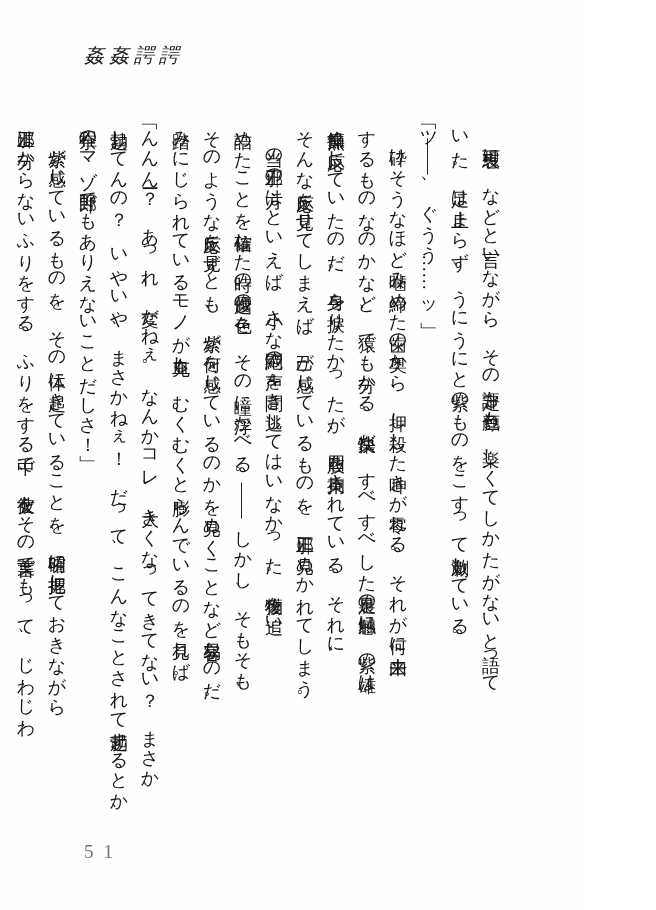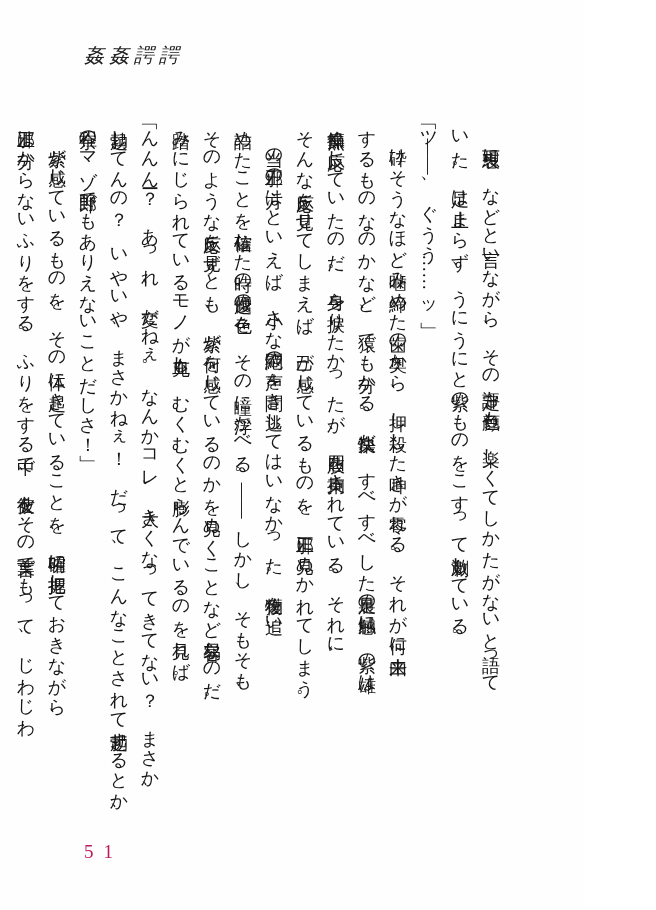--- a/index.html
+++ b/index.html
@@ -40,21 +40,21 @@
   }
   .tline {
     height: 736px;
   }
   .page-number {
     position: absolute;
     left: 84px;
     top: 841px;
     font-size: 19px;
     letter-spacing: 10px;
-    color: #be185d;
+    color: #737373;
     white-space: nowrap;
   }
 </style>
 </head>
 <body>
 
 <div class="page">
 
   <div class="running-header">姦姦諤諤</div>
 

